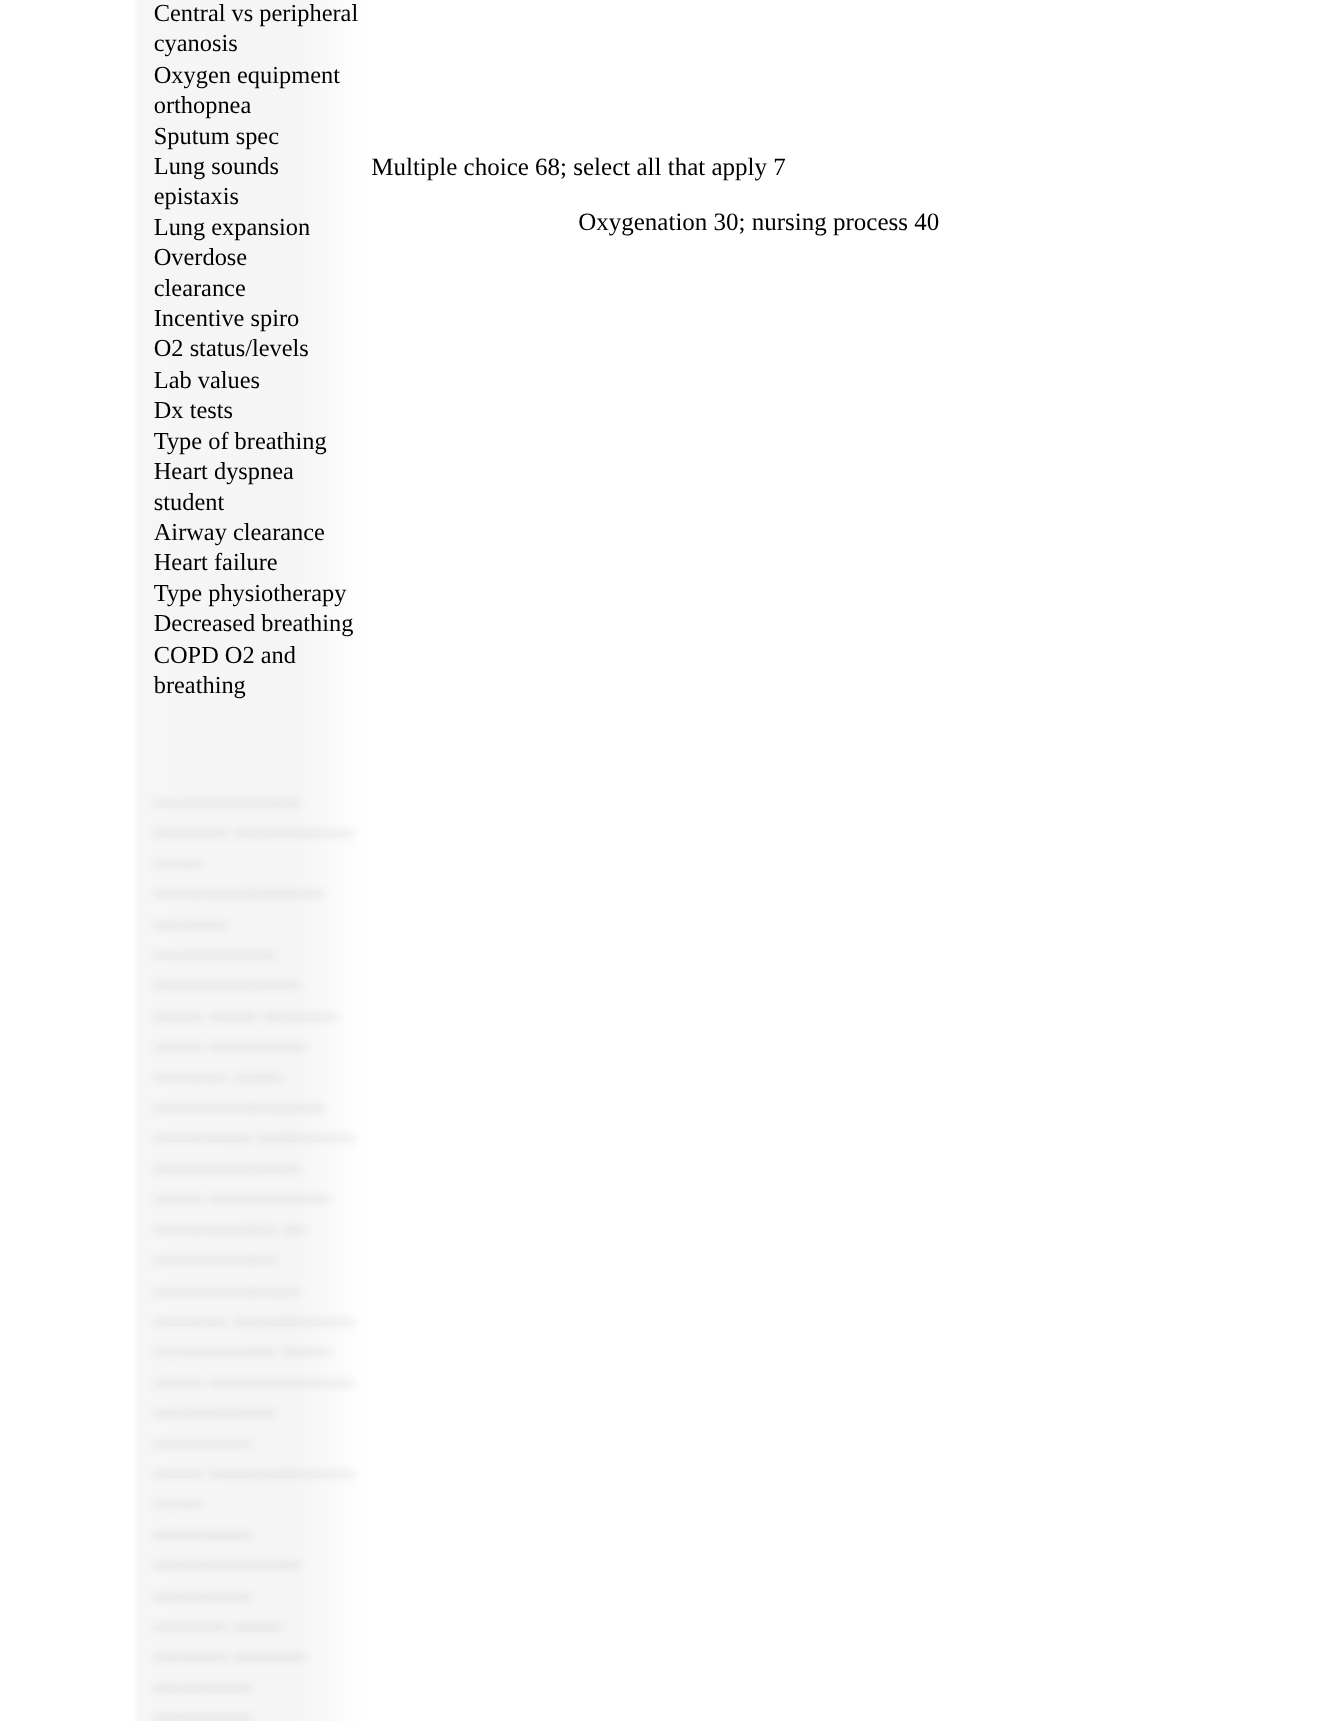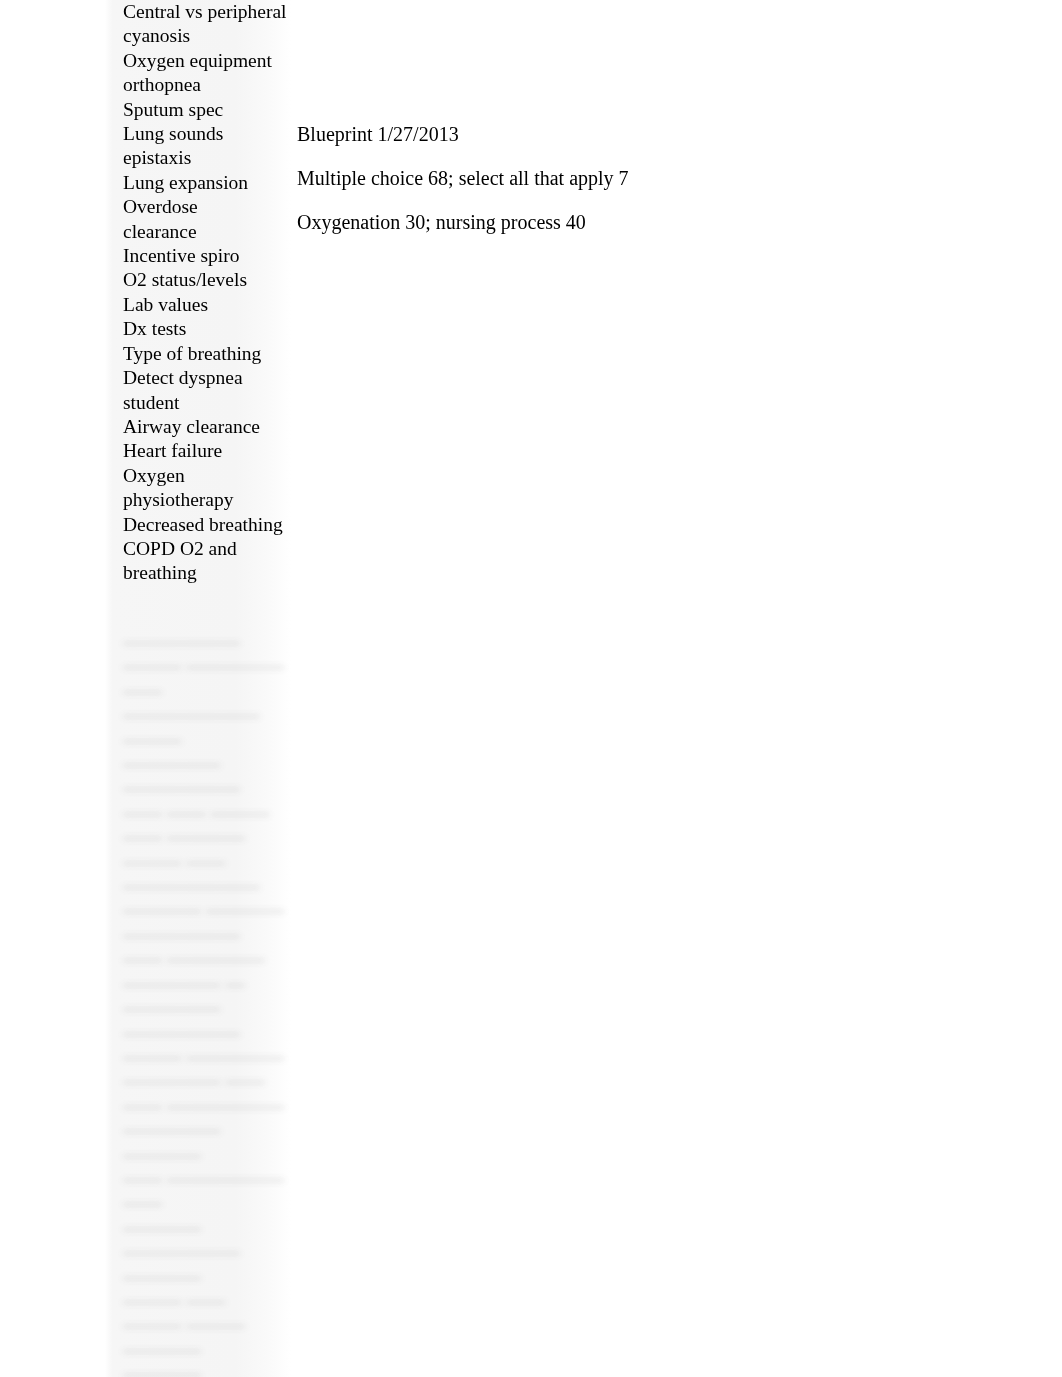--- a/index.html
+++ b/index.html
@@ -83,21 +83,21 @@
     left: 297px;
     top: 122px;
     width: 620px;
     font-size: 20px;
     line-height: 24px;
   }
   .header-line {
     margin: 0 0 20px 0;
     white-space: pre;
   }
-  .header-line:last-child { margin-bottom: 0; }
+  .header-line:last-child { margin-bottom: 0; text-align: center; }
 </style>
 </head>
 <body>
 
 <div class="page">
 
   <div class="column-band"></div>
 
   <div class="topic-column">
     <p class="topic-item">Central vs peripheral cyanosis</p>
@@ -107,25 +107,25 @@
     <p class="topic-item">Lung sounds</p>
     <p class="topic-item">epistaxis</p>
     <p class="topic-item">Lung expansion</p>
     <p class="topic-item">Overdose</p>
     <p class="topic-item">clearance</p>
     <p class="topic-item">Incentive spiro</p>
     <p class="topic-item">O2 status/levels</p>
     <p class="topic-item">Lab values</p>
     <p class="topic-item">Dx tests</p>
     <p class="topic-item">Type of breathing</p>
-    <p class="topic-item">Detect dyspnea</p>
+    <p class="topic-item">Heart dyspnea</p>
     <p class="topic-item">student</p>
     <p class="topic-item">Airway clearance</p>
     <p class="topic-item">Heart failure</p>
-    <p class="topic-item">Oxygen physiotherapy</p>
+    <p class="topic-item">Type physiotherapy</p>
     <p class="topic-item">Decreased breathing</p>
     <p class="topic-item">COPD O2 and breathing</p>
   </div>
 
   <div class="topic-column-blurred">
     <p class="topic-item">——————</p>
     <p class="topic-item">——— —————</p>
     <p class="topic-item">——</p>
     <p class="topic-item">———————</p>
     <p class="topic-item">———</p>
@@ -148,18 +148,17 @@
     <p class="topic-item">——</p>
     <p class="topic-item">————</p>
     <p class="topic-item">—————— ————</p>
     <p class="topic-item">——— ——</p>
     <p class="topic-item">——— ——— ————</p>
     <p class="topic-item">————</p>
 
   </div>
 
   <div class="header-block">
-    <p class="header-line">Blueprint 1/27/2013</p>
     <p class="header-line">Multiple choice 68; select all that apply 7</p>
     <p class="header-line">Oxygenation 30; nursing process 40</p>
   </div>
 
 </div>
 
 </body></html>

